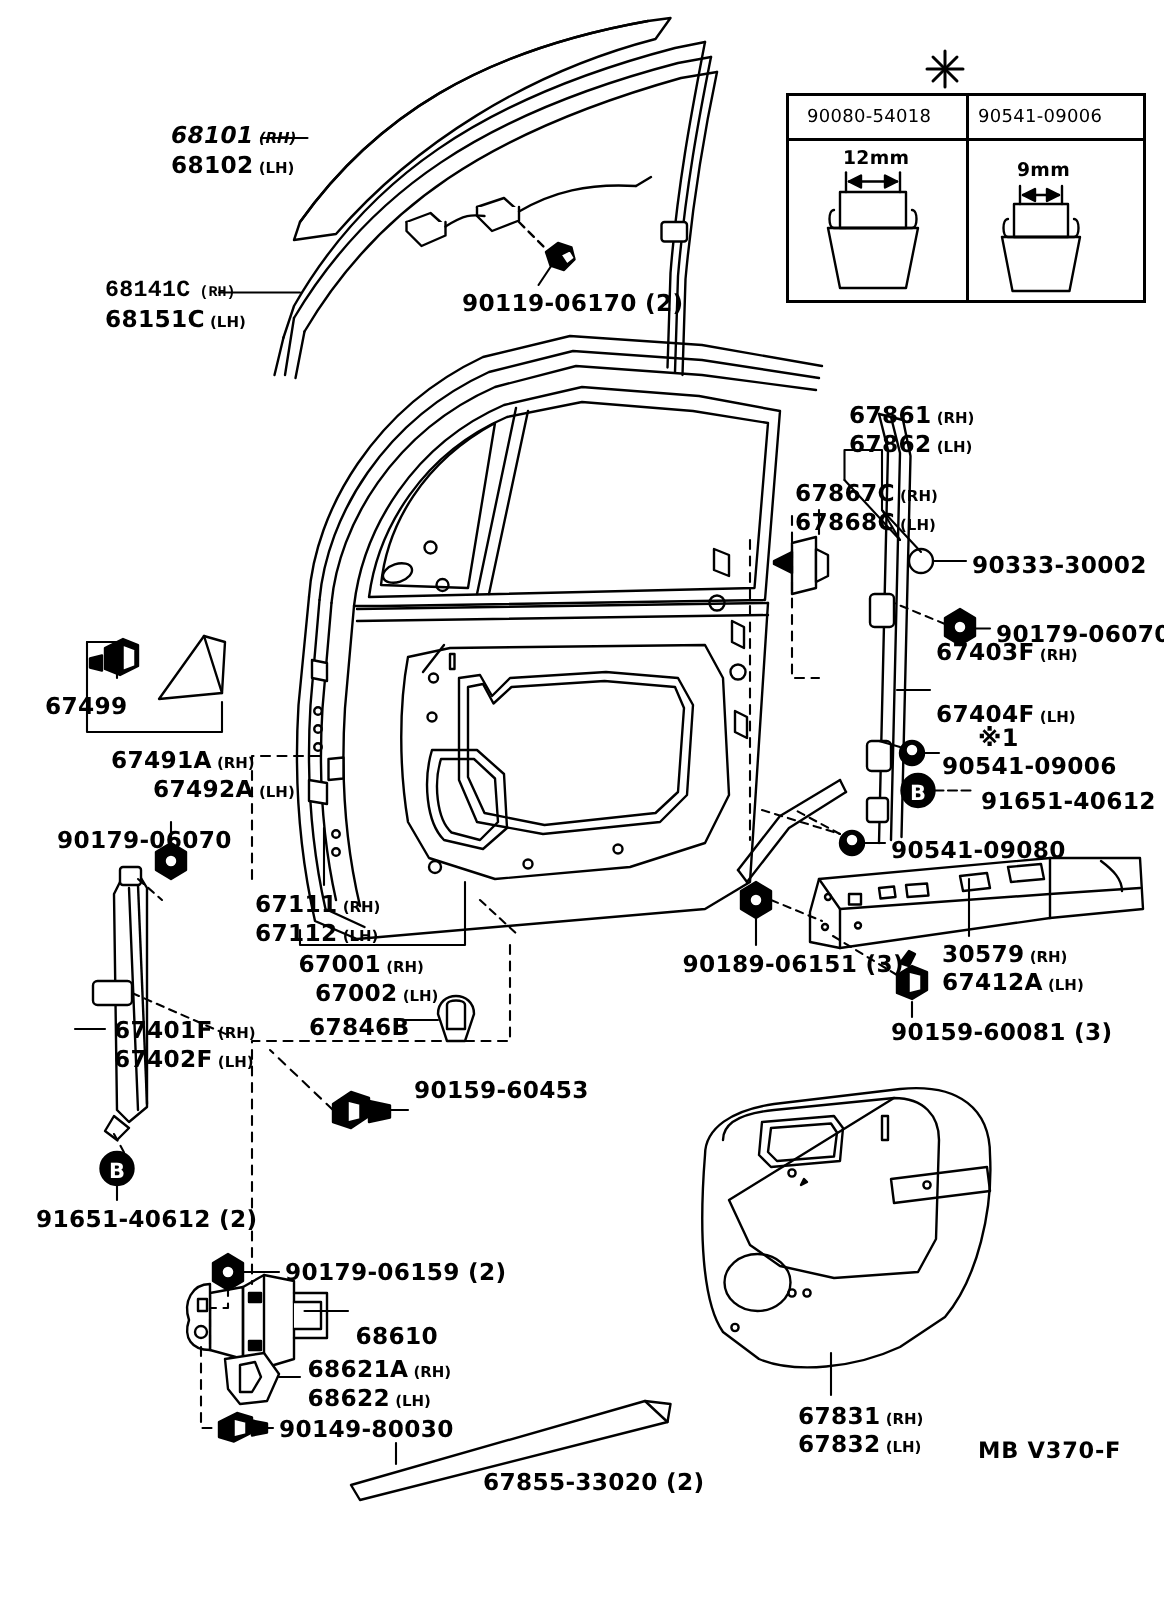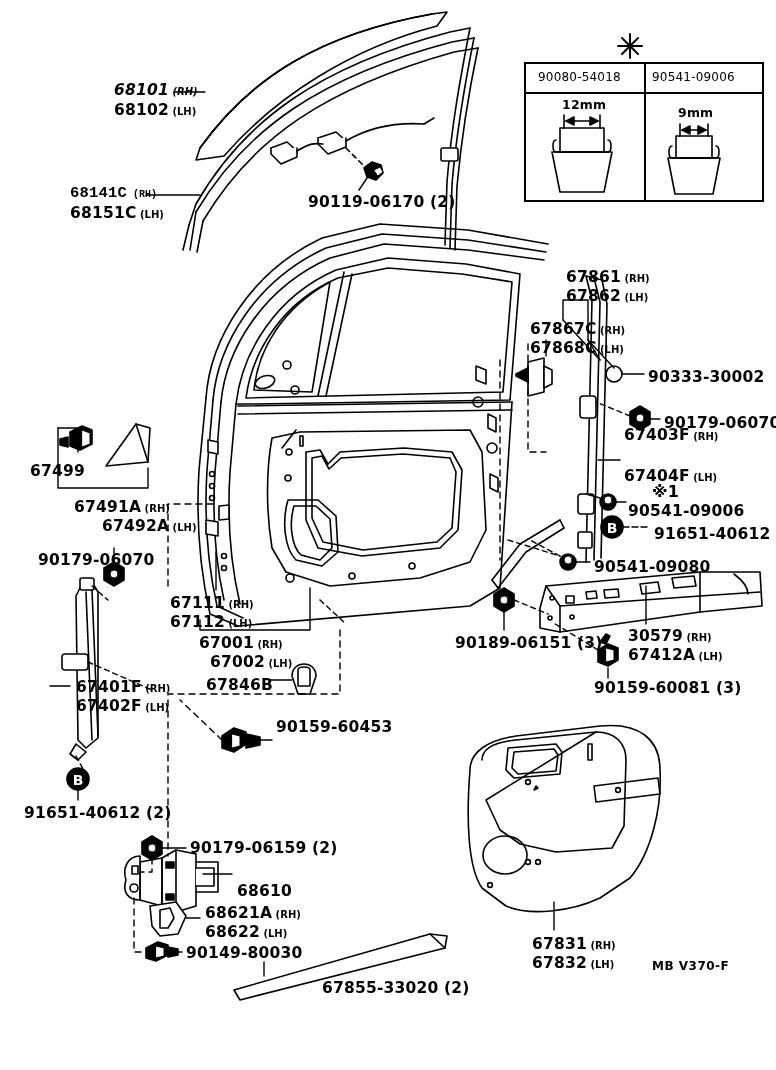--- a/index.html
+++ b/index.html
@@ -7,21 +7,21 @@
        font-family:"DejaVu Sans",sans-serif;color:#000;}
   #sheet{position:absolute;left:0;top:0;width:776px;height:1070px;}
   svg.art{position:absolute;left:0;top:0;width:776px;height:1070px;overflow:visible;}
   .lbl{position:absolute;white-space:pre;font-weight:bold;letter-spacing:0.2px;
        font-family:"DejaVu Sans",sans-serif;line-height:1.0;}
   .p{font-size:15.5px;}
   .sfx{font-size:10px;font-weight:bold;letter-spacing:0;}
   .qty{font-size:15.5px;}
   .tbl{font-size:12px;font-weight:normal;}
   .dim{font-size:12.5px;font-weight:bold;}
-  .foot{font-size:12px;font-weight:bold;letter-spacing:0.5px;}
+  .foot{font-size:15px;font-weight:bold;letter-spacing:0.5px;}
   .star{font-size:16px;font-weight:bold;}
   .box{position:absolute;border:2px solid #000;box-sizing:border-box;}
 </style>
 </head>
 <body>
 
 <div id="sheet">
 
   <svg class="art" viewBox="0 0 776 1070">
     <g fill="none" stroke="#000" stroke-width="1.6" stroke-linejoin="round" stroke-linecap="round">

